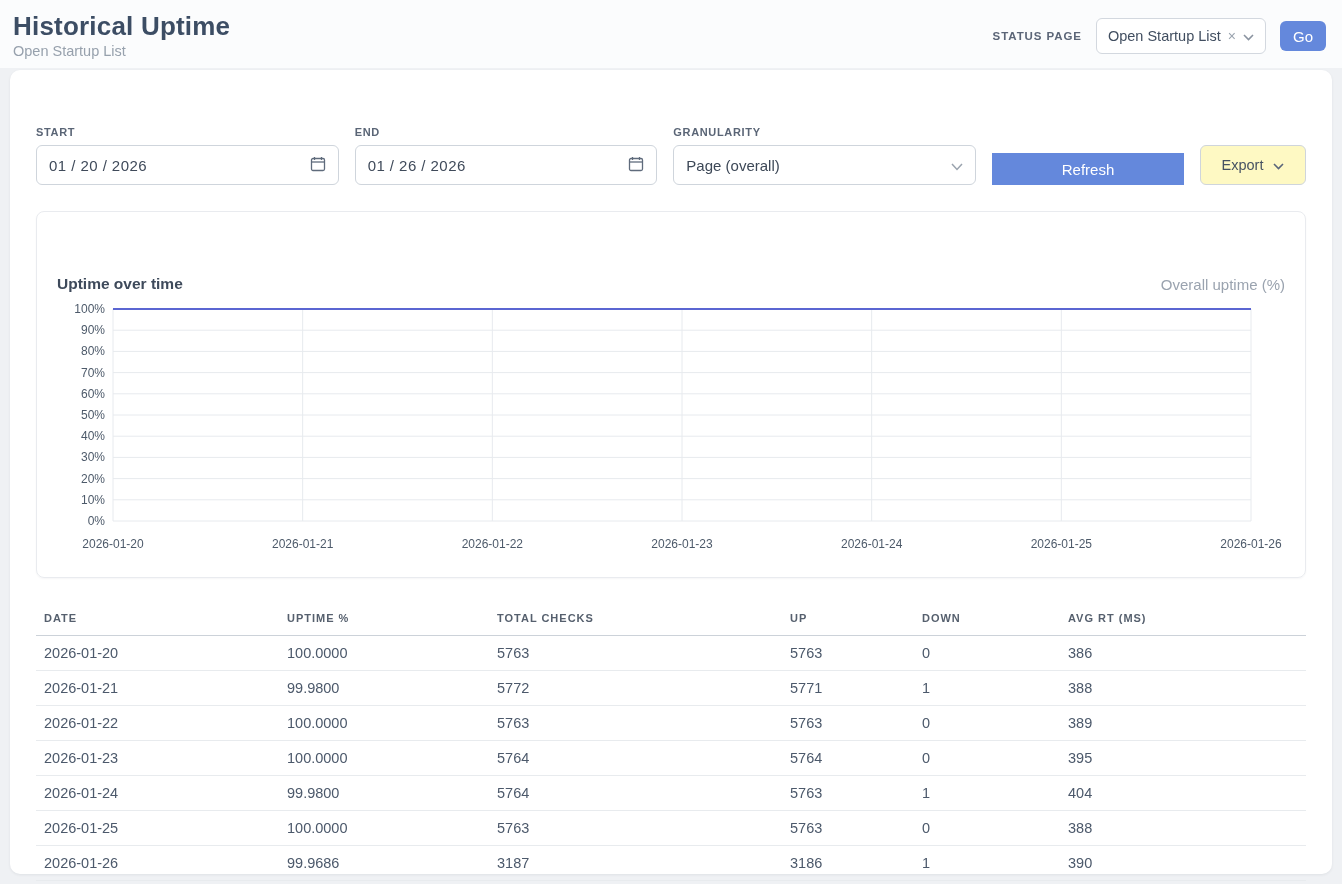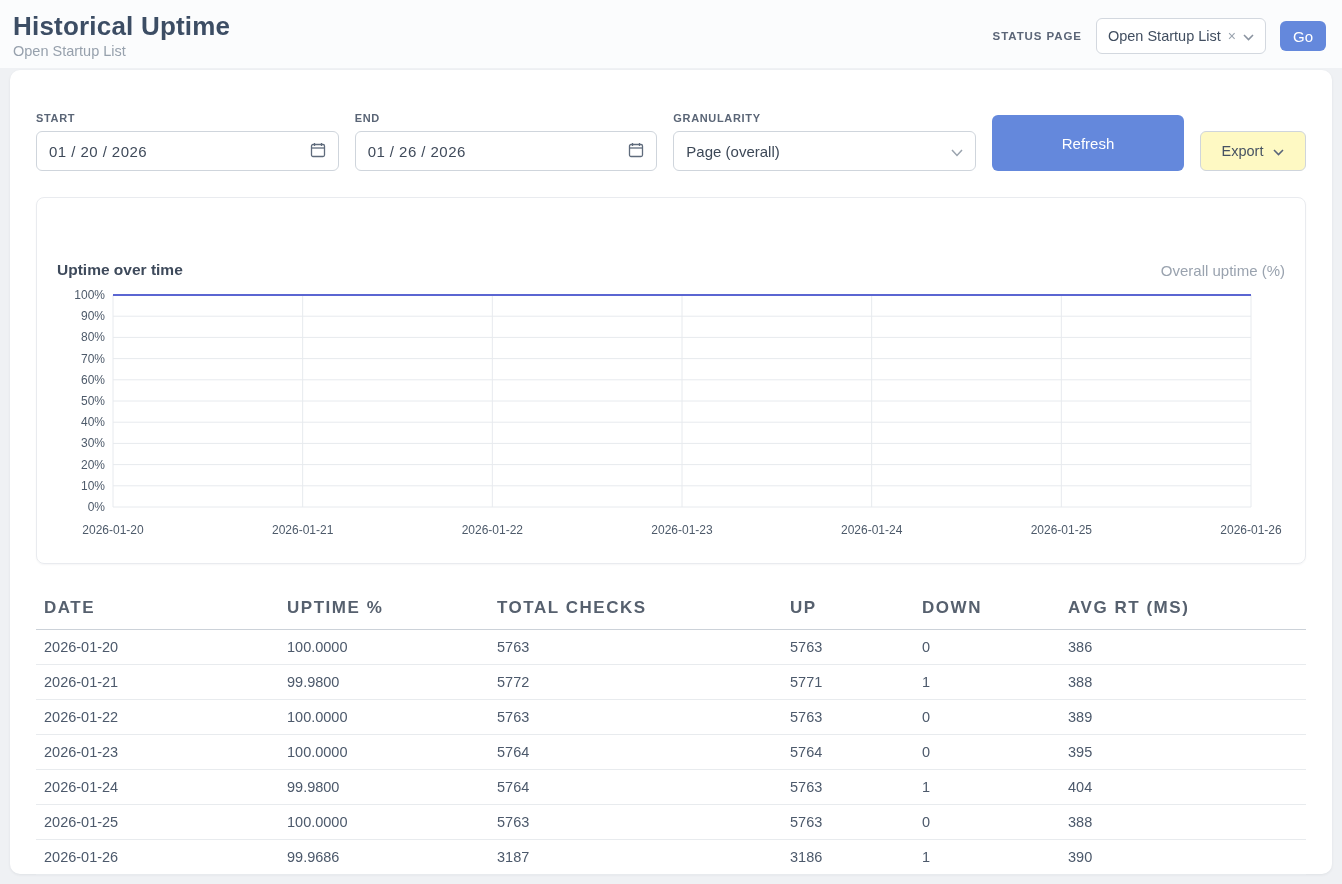--- a/index.html
+++ b/index.html
@@ -32,42 +32,42 @@
   .quick-label { font-size:15px; color:#8d97a5; }
   .seg-group { display:flex; }
   .seg-btn { background:#fff; border:1px solid #878e98; color:#3f4a58; font-weight:600;
     font-size:12px; padding:5px 13px; margin-left:-1px; cursor:pointer; font-family:inherit; height:27px; }
   .seg-btn:first-child { border-radius:4px 0 0 4px; margin-left:0; }
   .seg-btn:last-child { border-radius:0 4px 4px 0; }
   .retention-badge { background:#e6e9ee; color:#5b6577; font-size:11.5px; font-weight:700;
     letter-spacing:.07em; padding:6px 11px; border-radius:4px; }
   
   .form-row { display:flex; align-items:flex-end; gap:16px; margin-top:20px; }
-  .field { display:flex; flex-direction:column; flex:1 1 0; }
+  .field { display:flex; flex-direction:column; flex:1 1 0;margin-top:14px; }
   .field-label { font-size:11px; font-weight:700; letter-spacing:.06em; color:#5964755;
     color:#5a6576; margin-bottom:7px; }
   .input { height:40px; border:1px solid #cfd5dc; border-radius:6px; background:#fff;
     display:flex; align-items:center; justify-content:space-between; padding:0 12px;
     font-size:15px; color:#3f4a5a; cursor:pointer; }
   .date-text { letter-spacing:.03em; }
   .select-input { color:#3d4857; }
-  .btn-refresh { background:#6488dc; color:#fff; border:none; border-radius:6px;
-    height:56px; width:192px; font-size:15px; cursor:pointer; font-family:inherit; flex:0 0 auto; }
+  .btn-refresh { background:#6488dc; color:#fff; border:none; border-radius:0;
+    height:32px; width:192px; font-size:15px; cursor:pointer; font-family:inherit; flex:0 0 auto; }
   .btn-export { background:#fef9c3; border:1px solid #cfd5dc; border-radius:6px; height:40px;
     width:106px; font-size:14.5px; color:#465262; cursor:pointer; font-family:inherit;
     display:flex; align-items:center; justify-content:center; gap:10px; flex:0 0 auto; }
   
   .chart-card { border:1px solid #e9ebef; border-radius:8px; margin-top:26px;
     padding:18px 20px 14px 20px; box-shadow:0 1px 2px rgba(16,24,40,.04); }
   .chart-head { display:flex; justify-content:space-between; align-items:center; margin-bottom:8px;margin-top:45px; }
   .chart-title { font-size:15.5px; font-weight:700; color:#3e4a5b; }
   .chart-legend { font-size:15px; color:#9aa3af; }
   
   .data-table { width:100%; border-collapse:collapse; margin-top:24px; table-layout:fixed; }
-  .data-table th { text-align:left; font-size:17px; font-weight:700; letter-spacing:.09em;
+  .data-table th { text-align:left; font-size:11px; font-weight:700; letter-spacing:.09em;
     color:#56606e; padding:10px 8px 11px 8px; border-bottom:1px solid #ccd2d9; }
   .data-table td { font-size:14.5px; color:#4c596b; padding:9px 8px;
     border-bottom:1px solid #e8ebee; }
   .chev { display:inline-block; }
 </style>
 </head>
 <body>
 
 <div class="topbar">
   <div>

